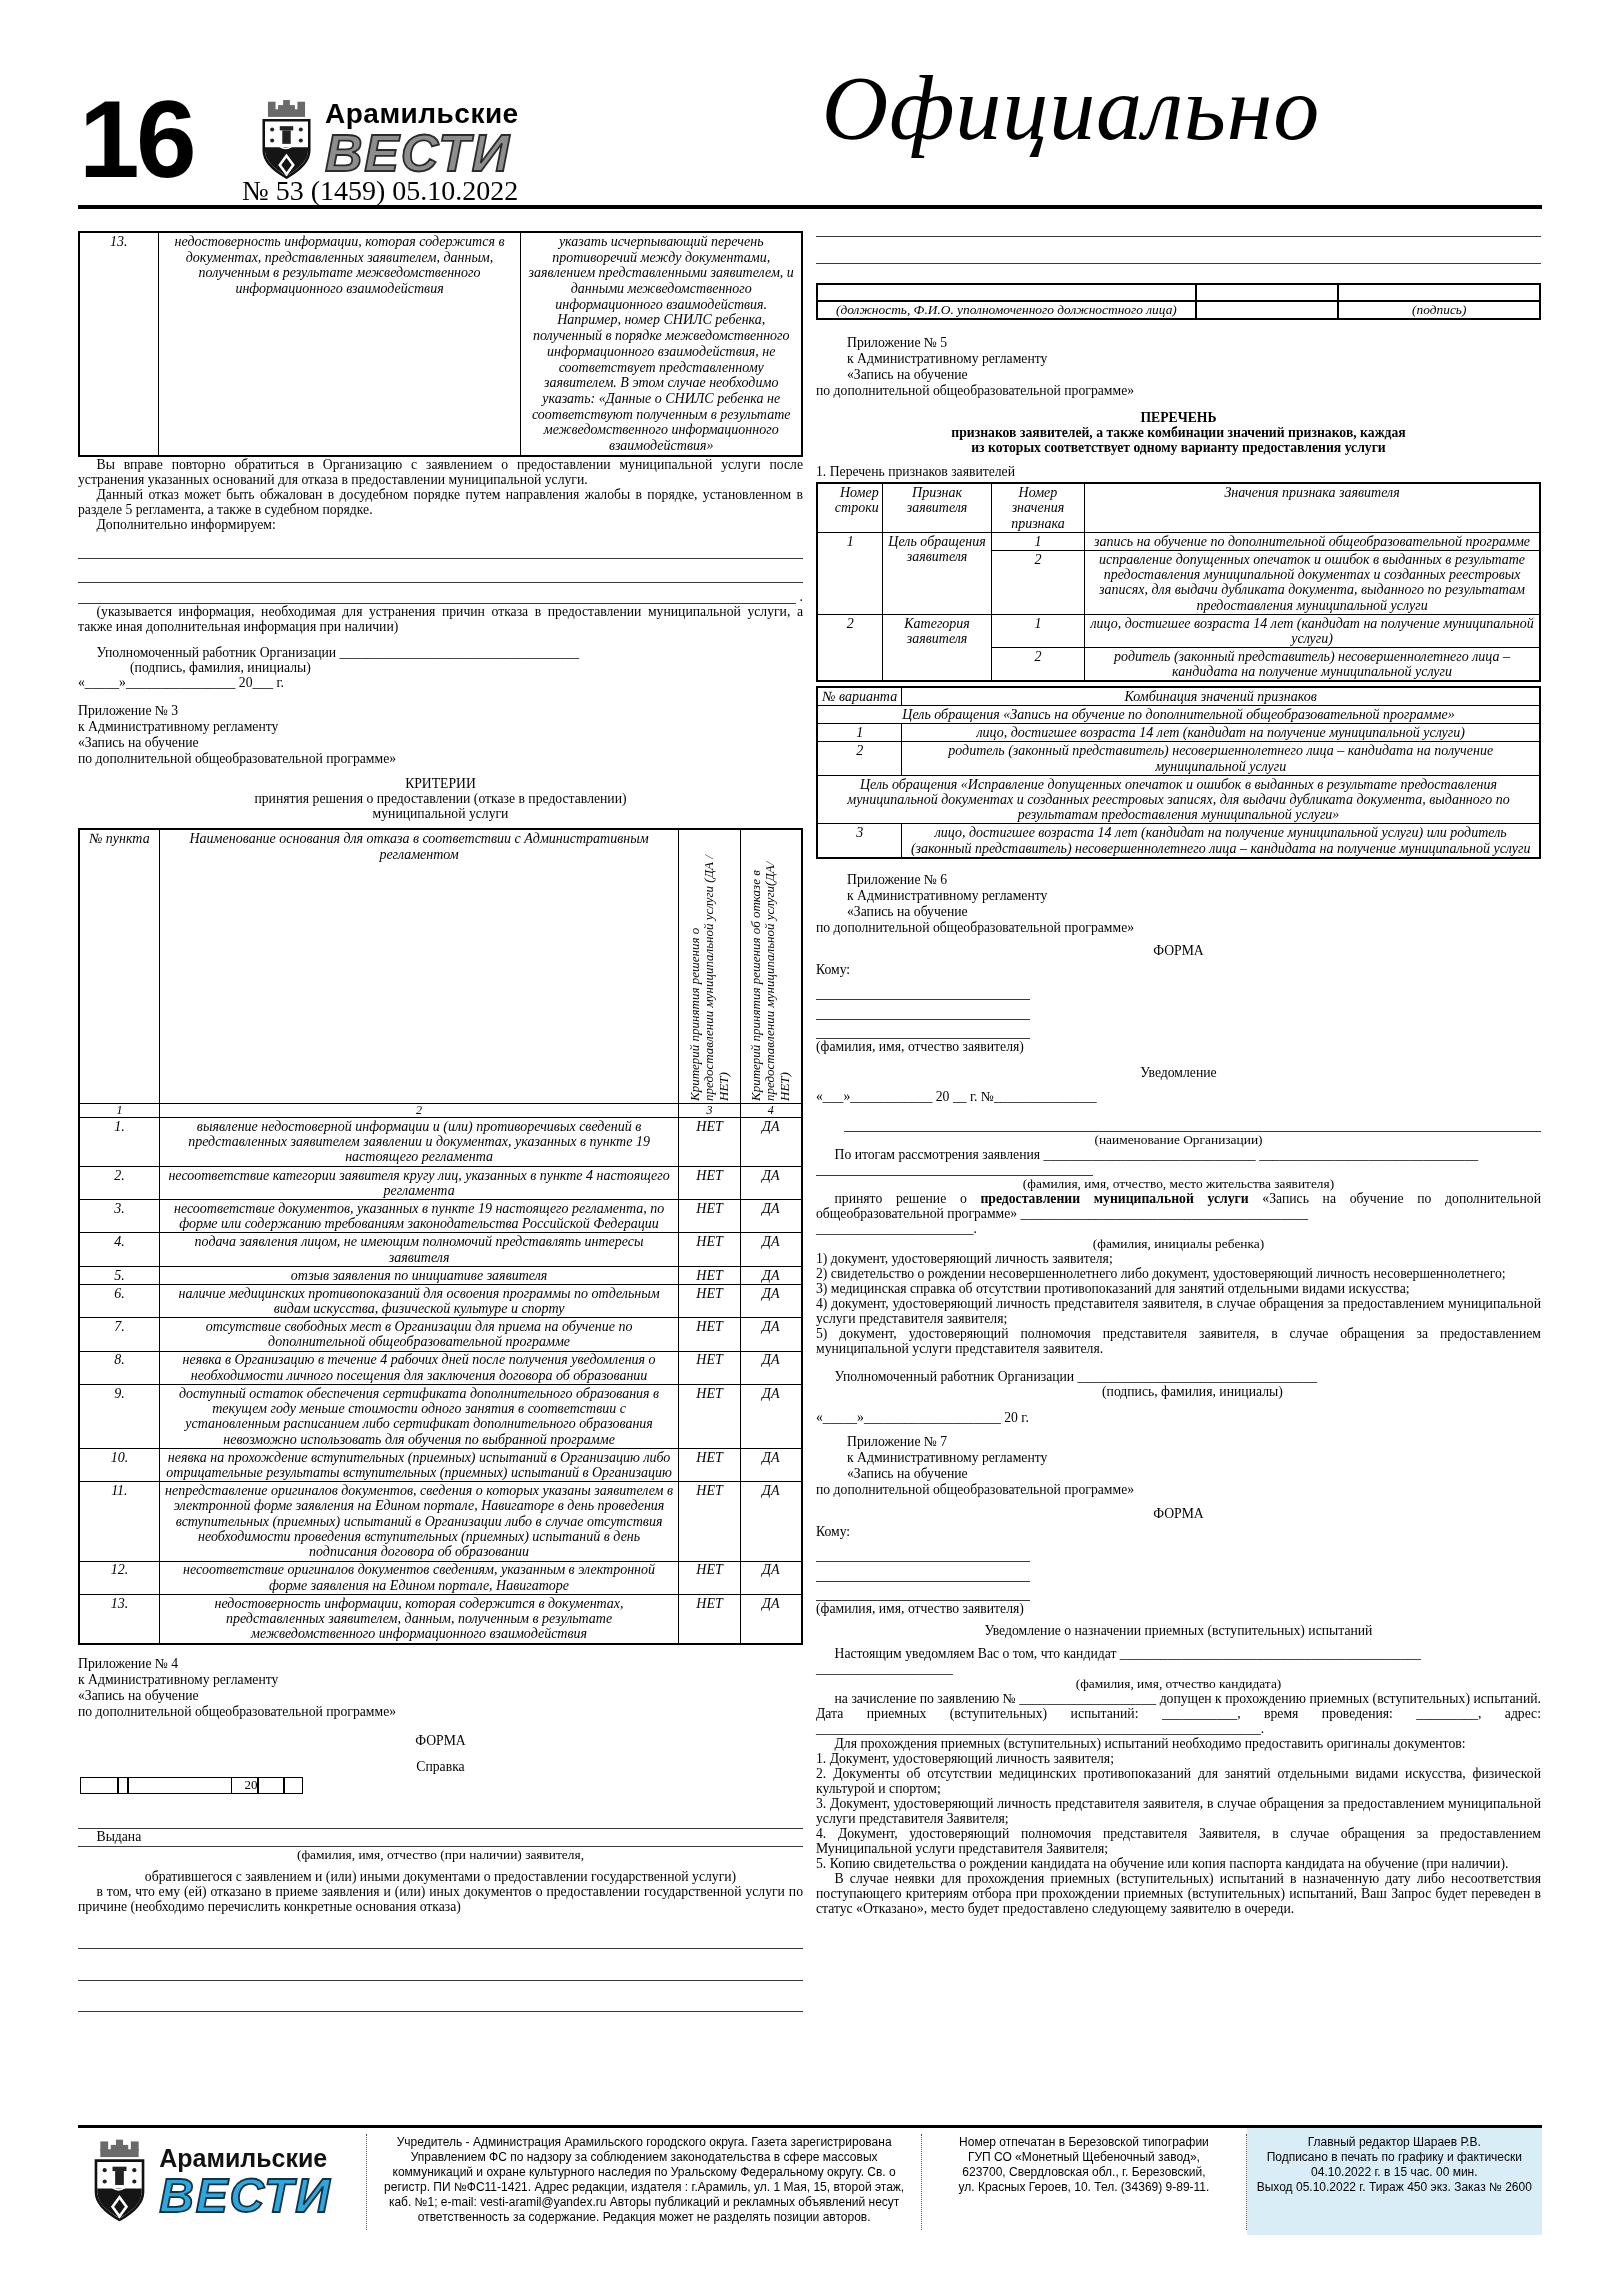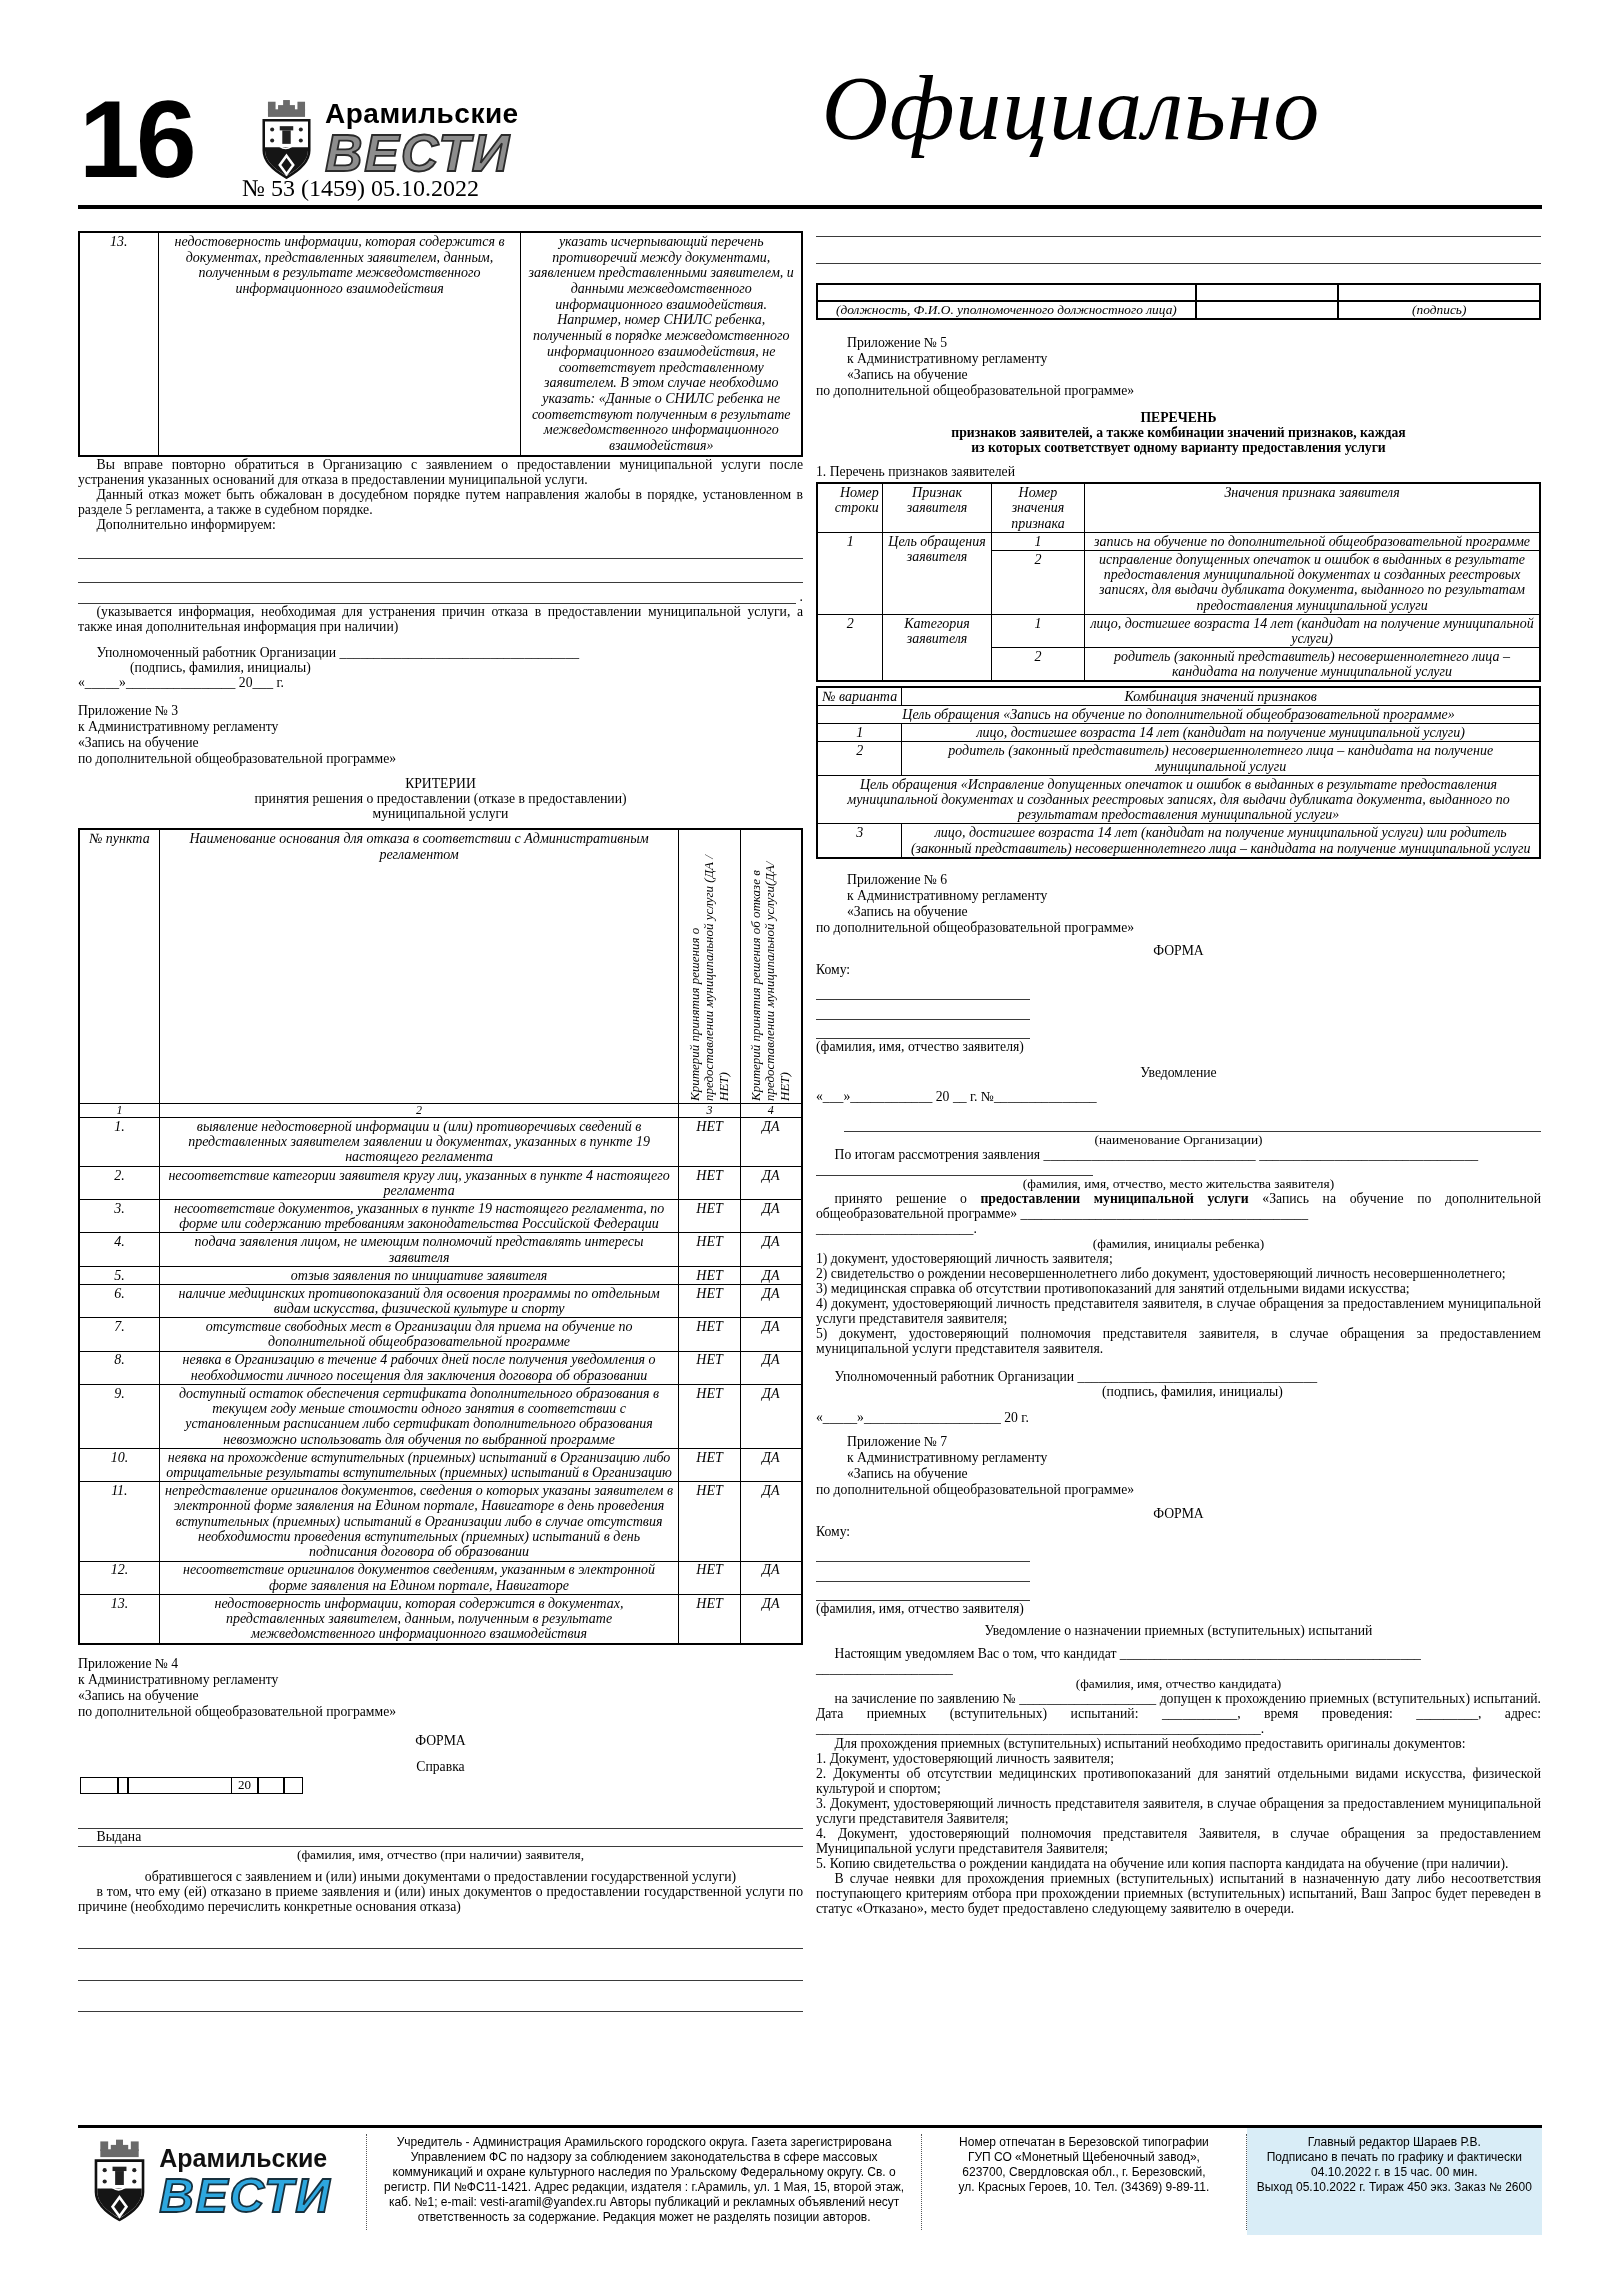--- a/index.html
+++ b/index.html
@@ -7,21 +7,21 @@
        font-family:"Liberation Serif","DejaVu Serif",serif;overflow:hidden;}
   .center{text-align:center;}
   .bold{font-weight:bold;}
   
   #page-number{position:absolute;left:79px;top:85px;font:bold 109px "Liberation Sans",sans-serif;line-height:1;letter-spacing:-3.7px;}
   #header-emblem{position:absolute;left:257px;top:96px;width:59px;height:89px;}
   #masthead{position:absolute;left:325px;top:98px;line-height:1;}
   .mast-top{font:bold 28px "Liberation Sans",sans-serif;letter-spacing:0.5px;}
   .mast-bottom{font:bold italic 52px "Liberation Sans",sans-serif;color:#8d8d8d;
                -webkit-text-stroke:1.8px #2b2b2b;letter-spacing:1.8px;line-height:.9;}
-  #issue-line{position:absolute;left:242px;top:175px;font-size:24px;}
+  #issue-line{position:absolute;left:242px;top:175px;font-size:28px;}
   #section-title{position:absolute;left:757px;top:55px;width:628px;text-align:center;
                  font:italic 92px "Liberation Serif",serif;letter-spacing:0.9px;}
   #header-rule{position:absolute;left:78px;width:1464px;top:205px;height:3.7px;background:#000;}
   
   .col{position:absolute;width:725px;font-size:13.7px;line-height:15px;text-align:justify;}
   #left-col{left:78px;top:231px;}
   #right-col{left:816px;top:220px;}
   .p{text-indent:18.5px;}
   .fill-rule{border-bottom:1.4px solid #3a3a3a;height:15.7px;position:relative;}
   .gap4{height:3.7px;}.gap8{height:7.4px;}.gap12{height:11px;}.gap16{height:14.8px;}.gap20{height:18.5px;}
@@ -55,21 +55,21 @@
   .annex div{line-height:16px;}
   .annex-right div{text-align:left;}
   .annex-left div{text-align:left;margin-left:31px;}
   .annex-left div:last-child{margin-left:0;}
   
   .caption{text-align:center;font-size:13.4px;}
   .short-rule{width:214px;border-bottom:1.4px solid #3a3a3a;height:14.8px;}
   
   #box-row{display:flex;margin:3.7px 0 7.4px 3.7px;}
   #box-row div{border:1.8px solid #000;height:16.6px;box-sizing:border-box;font-size:13px;
-               text-align:center;line-height:14px;margin-left:-1.8px;}
+               text-align:right;line-height:14px;margin-left:-1.8px;}
   
   #footer{position:absolute;left:78px;top:2125px;width:1464px;border-top:3.2px solid #000;
           display:flex;align-items:stretch;font-family:"Liberation Sans",sans-serif;}
   #footer .fcol{padding:7.4px 9.2px;font-size:12px;line-height:15px;text-align:center;}
   .fdot{border-left:1.8px dotted #555;margin:5.5px 0;}
   #footer-logo{width:277px;display:flex;align-items:center;gap:9.2px;padding:9.2px 0 9.2px 11px;}
   #footer-emblem{width:61px;height:89px;}
   .f-mast-top{font:bold 25px "Liberation Sans",sans-serif;color:#111;}
   .f-mast-bottom{font:bold italic 48px "Liberation Sans",sans-serif;color:#2da7df;
                  -webkit-text-stroke:1.8px #16303e;letter-spacing:1.8px;line-height:.95;}

